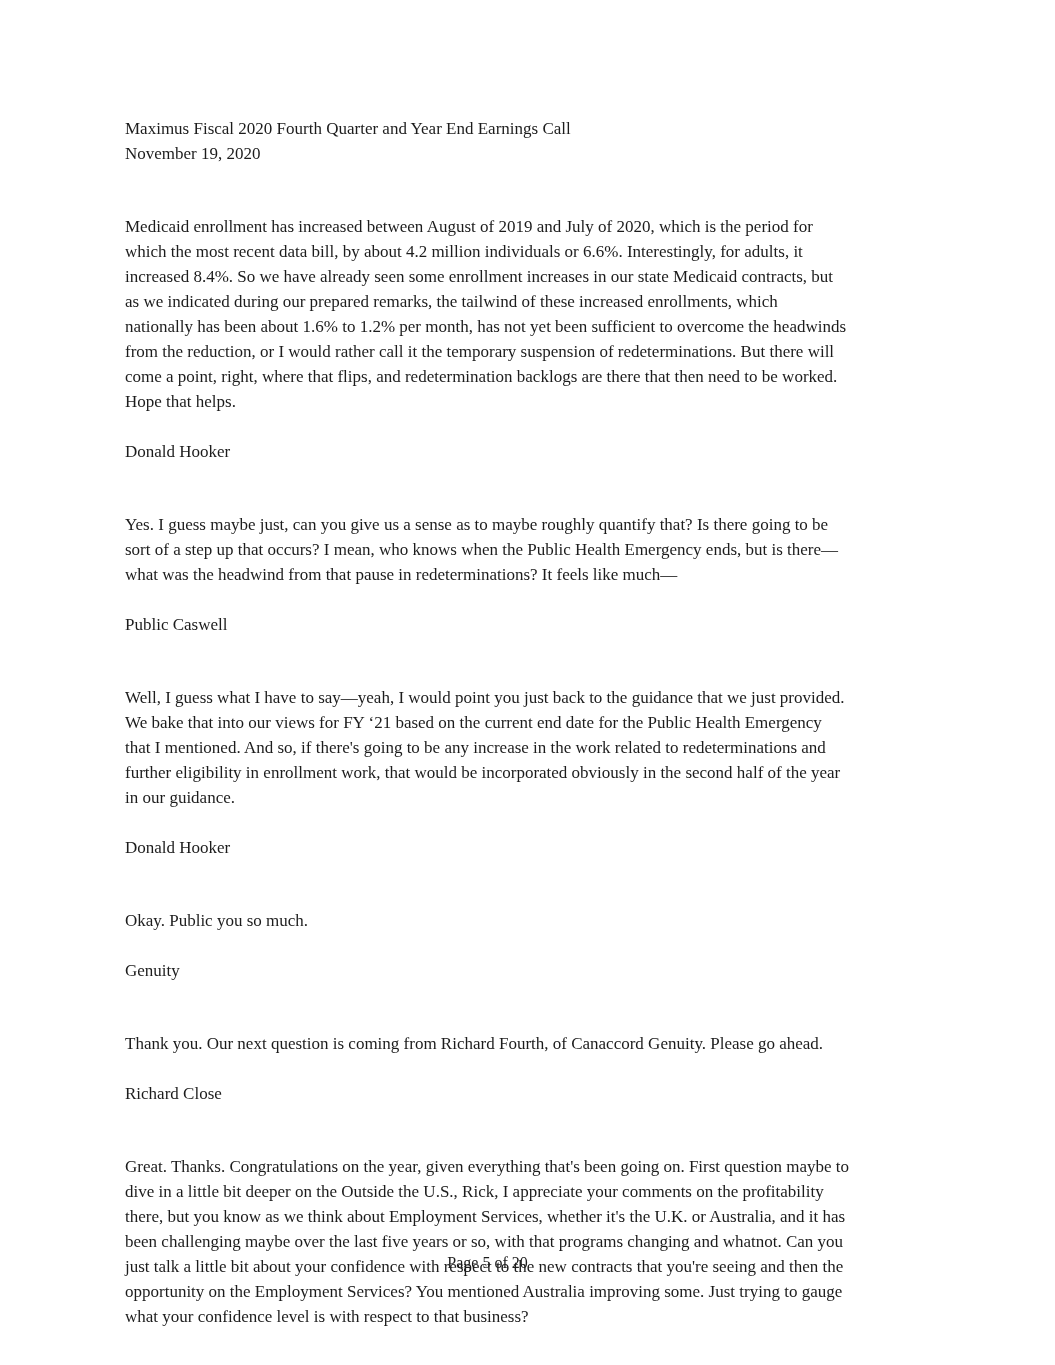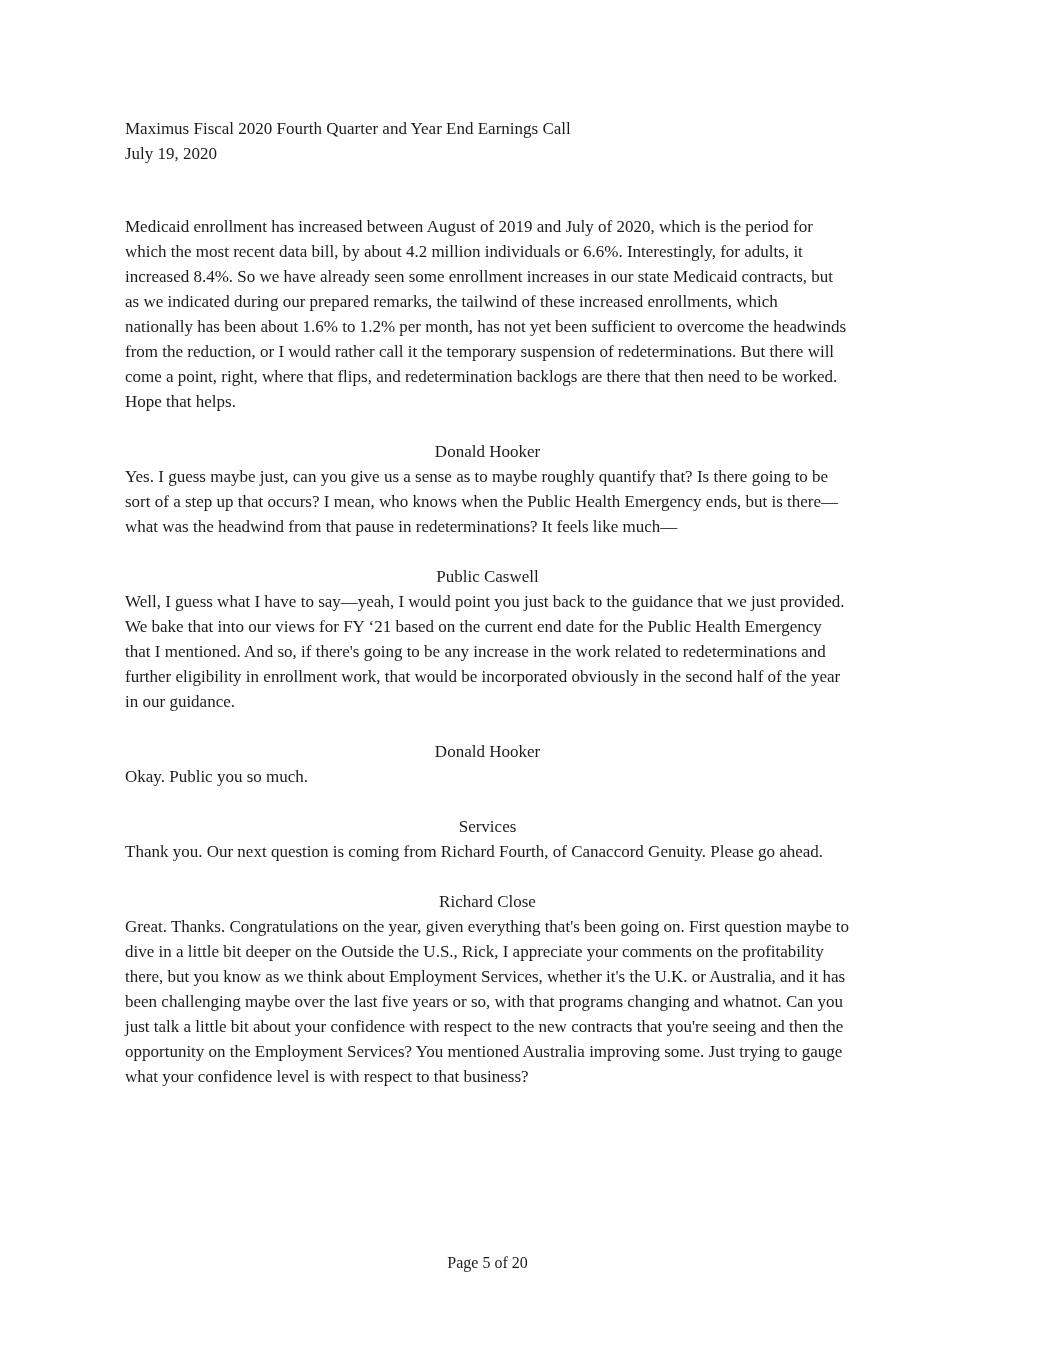--- a/index.html
+++ b/index.html
@@ -25,41 +25,41 @@
   }
   .doc-header div {
     font-size: 17px;
     line-height: 25px;
     font-weight: normal;
   }
   .transcript {
     max-width: 806px;
   }
   .block { margin: 0 0 25px 0; }
-  .speaker { display: block; text-align: center; }
-  .speech { display: block; }
+  .speaker { display: block; }
+  .speech { display: block; margin-top: 48px; }
   .page-footer {
     position: absolute;
     top: 1253px;
     left: 0;
     right: 0;
     text-align: center;
     font-size: 16px;
     line-height: 20px;
     color: #1c1c1c;
   }
 </style>
 </head>
 <body>
 
 <div class="page">
 
   <div class="doc-header">
     <div>Maximus Fiscal 2020 Fourth Quarter and Year End Earnings Call</div>
-    <div>July 19, 2020</div>
+    <div>November 19, 2020</div>
   </div>
 
   <div class="transcript">
 
     <div class="block">
       <span class="speech">Medicaid enrollment has increased between August of 2019 and July of 2020, which is the period for which the most recent data bill, by about 4.2 million individuals or 6.6%. Interestingly, for adults, it increased 8.4%. So we have already seen some enrollment increases in our state Medicaid contracts, but as we indicated during our prepared remarks, the tailwind of these increased enrollments, which nationally has been about 1.6% to 1.2% per month, has not yet been sufficient to overcome the headwinds from the reduction, or I would rather call it the temporary suspension of redeterminations. But there will come a point, right, where that flips, and redetermination backlogs are there that then need to be worked. Hope that helps.</span>
     </div>
 
     <div class="block">
       <span class="speaker">Donald Hooker</span>
@@ -71,21 +71,21 @@
       <span class="speech">Well, I guess what I have to say—yeah, I would point you just back to the guidance that we just provided. We bake that into our views for FY ‘21 based on the current end date for the Public Health Emergency that I mentioned. And so, if there's going to be any increase in the work related to redeterminations and further eligibility in enrollment work, that would be incorporated obviously in the second half of the year in our guidance.</span>
     </div>
 
     <div class="block">
       <span class="speaker">Donald Hooker</span>
       <span class="speech">Okay. Public you so much.</span>
     </div>
 
 
     <div class="block">
-      <span class="speaker">Services</span>
+      <span class="speaker">Genuity</span>
       <span class="speech">Thank you. Our next question is coming from Richard Fourth, of Canaccord Genuity. Please go ahead.</span>
     </div>
 
     <div class="block">
       <span class="speaker">Richard Close</span>
       <span class="speech">Great. Thanks. Congratulations on the year, given everything that's been going on. First question maybe to dive in a little bit deeper on the Outside the U.S., Rick, I appreciate your comments on the profitability there, but you know as we think about Employment Services, whether it's the U.K. or Australia, and it has been challenging maybe over the last five years or so, with that programs changing and whatnot. Can you just talk a little bit about your confidence with respect to the new contracts that you're seeing and then the opportunity on the Employment Services? You mentioned Australia improving some. Just trying to gauge what your confidence level is with respect to that business?</span>
     </div>
 
   </div>
 

